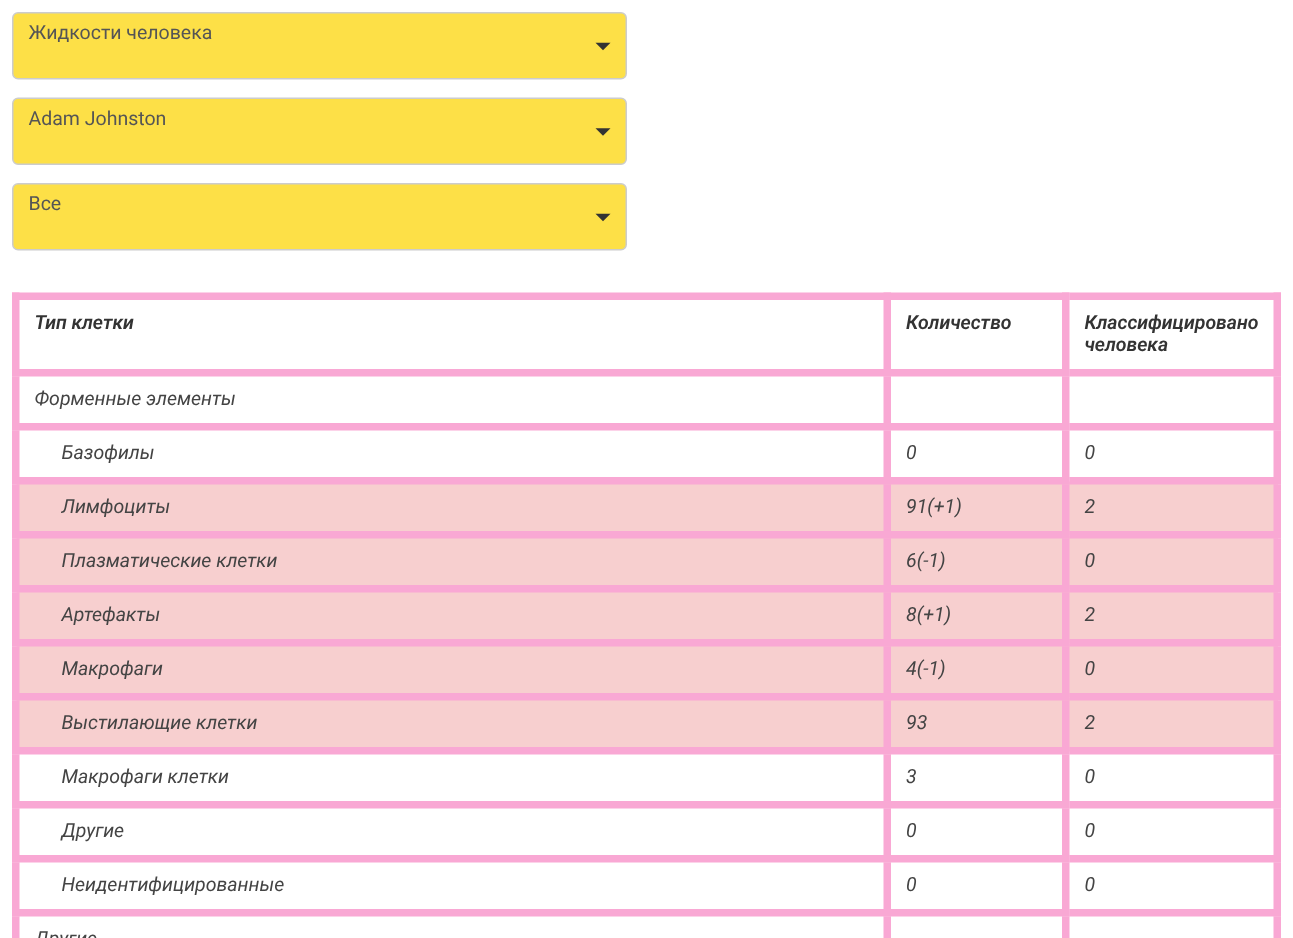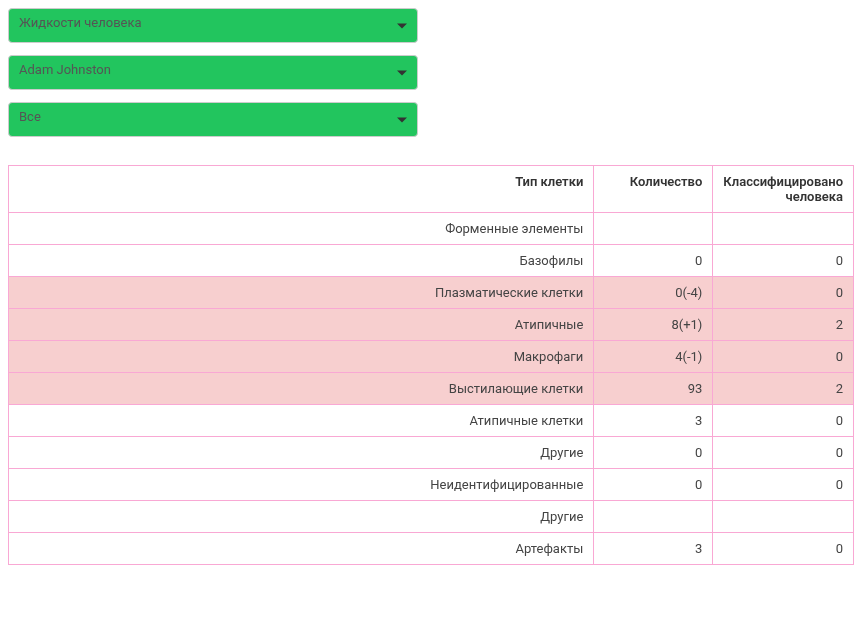--- a/index.html
+++ b/index.html
@@ -12,23 +12,23 @@
       font-size: 13px;
       color: #333;
       background: #fff;
       padding: 8px;
     }
     .dropdown {
       position: relative;
       width: 410px;
       border: 1px solid #ccc;
       border-radius: 4px;
-      padding: 6px 30px 12px 10px;
+      padding: 6px 30px 22px 10px;
       margin-bottom: 12px;
-      background: #22c55e;
+      background: #fde047;
       cursor: pointer;
       font-size: 13px;
       color: #555;
       display: flex;
       align-items: center;
       justify-content: space-between;
     }
     .dropdown .caret {
       position: absolute;
       right: 10px;
@@ -42,24 +42,25 @@
     }
     .table-wrap {
       margin-top: 28px;
     }
     table {
       width: 100%;
       border-collapse: collapse;
       font-size: 13px;
     }
     th, td {
-      border: 1px solid #f9a8d4;
+      border: 5px solid #f9a8d4;
       padding: 8px 10px;
-      text-align: right;
+      text-align: left;
       color: #444;
+      font-style: italic;
     }
     th {
       font-weight: 600;
       color: #333;
       vertical-align: top;
       height: 44px;
     }
     th.col-type {
       width: 600px;
     }
@@ -112,41 +113,46 @@
           <td>Форменные элементы</td>
           <td></td>
           <td></td>
         </tr>
         <tr class="child">
           <td>Базофилы</td>
           <td>0</td>
           <td>0</td>
         </tr>
         <tr class="child hl">
+          <td>Лимфоциты</td>
+          <td>91(+1)</td>
+          <td>2</td>
+        </tr>
+        <tr class="child hl">
           <td>Плазматические клетки</td>
-          <td>0(-4)</td>
+          <td>6(-1)</td>
           <td>0</td>
         </tr>
         <tr class="child hl">
-          <td>Атипичные</td>
+          <td>Артефакты</td>
           <td>8(+1)</td>
           <td>2</td>
         </tr>
         <tr class="child hl">
           <td>Макрофаги</td>
           <td>4(-1)</td>
           <td>0</td>
         </tr>
         <tr class="child hl">
           <td>Выстилающие клетки</td>
           <td>93</td>
           <td>2</td>
         </tr>
         <tr class="child">
-          <td>Атипичные клетки</td>
+          <td>Макрофаги клетки</td>
           <td>3</td>
           <td>0</td>
         </tr>
         <tr class="child">
           <td>Другие</td>
           <td>0</td>
           <td>0</td>
         </tr>
         <tr class="child">
           <td>Неидентифицированные</td>

